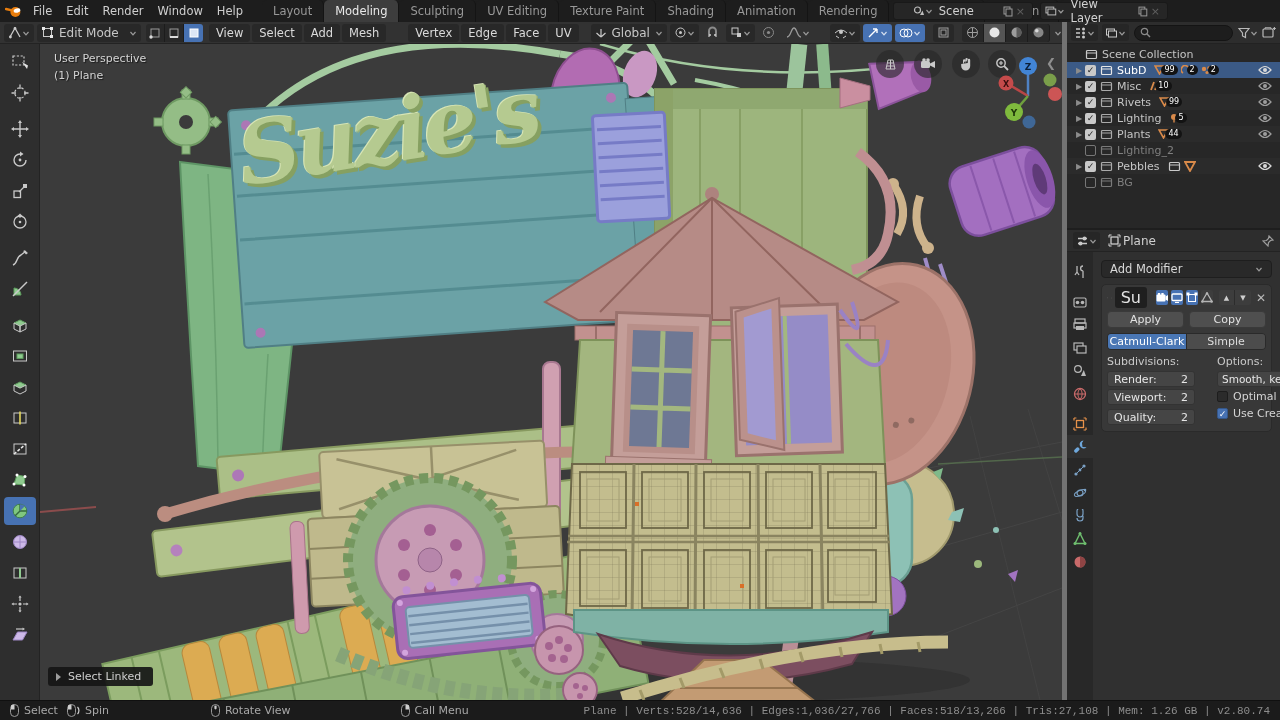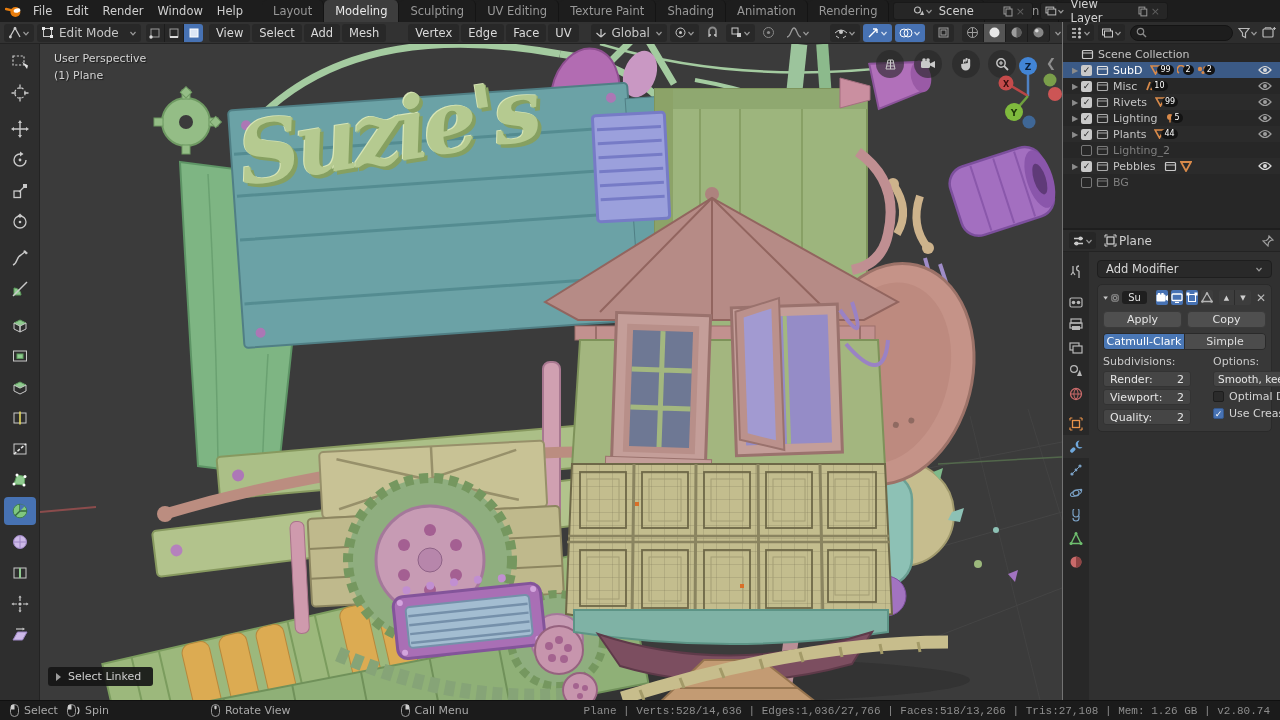--- a/index.html
+++ b/index.html
@@ -43,21 +43,21 @@
   .vp-text{position:absolute;left:14px;color:#d4d4d4;font-size:11px;text-shadow:1px 1px 1px rgba(0,0,0,.6);z-index:12;}
   .signword{position:absolute;left:196px;top:28px;width:420px;z-index:11;transform:rotate(-9deg);
     font-family:"DejaVu Serif","Liberation Serif",serif;font-style:italic;font-weight:bold;font-size:86px;letter-spacing:-5px;
     color:#b5ca90;text-shadow:3px 4px 0 #86a061,-1px -1px 0 #d9e6b6,1px 1px 0 #9cb475;}
   .navbtn{position:absolute;width:28px;height:28px;border-radius:50%;background:rgba(38,38,38,.62);display:flex;align-items:center;justify-content:center;z-index:13;}
   .opanel{position:absolute;left:8px;bottom:14px;height:19px;background:rgba(22,22,22,.92);border-radius:3px;display:flex;align-items:center;padding:0 12px 0 8px;color:#cecece;font-size:11px;z-index:13;}
   .opanel .tri{width:0;height:0;border-left:5px solid #9c9c9c;border-top:4px solid transparent;border-bottom:4px solid transparent;margin-right:7px;}
   .collapse{position:absolute;right:6px;top:12px;color:#8f8f8f;font-size:12px;z-index:13;}
 
   
-  .sidepanel{position:absolute;left:1062px;top:22px;width:218px;height:678px;background:#2a2a2a;border-left:1px solid #737373;z-index:25;}
+  .sidepanel{position:absolute;left:1062px;top:22px;width:218px;height:678px;background:#2a2a2a;border-left:5px solid #737373;z-index:25;}
   .oheader{height:22px;background:#2d2d2d;border-bottom:1px solid #222;display:flex;align-items:center;padding:0 4px;}
   .osearch{flex:1;height:16px;background:#1d1d1d;border:1px solid #141414;border-radius:8px;margin:0 5px;display:flex;align-items:center;padding-left:5px;}
   .outliner{height:184px;background:#272727;overflow:hidden;padding-top:2px;}
   .orow{height:16px;display:flex;align-items:center;font-size:11px;color:#c4c4c4;padding-left:6px;}
   .orow:nth-child(even){background:#2b2b2b;}
   .orow.sel{background:#3b5a86;color:#ffffff;}
   .orow.dim{color:#7f7f7f;}
   .otri{width:12px;color:#8c8c8c;font-size:8px;text-align:center;flex:none;}
   .ocb{width:11px;height:11px;border-radius:2px;background:#c9c9c9;color:#222;font-size:9px;line-height:11px;text-align:center;margin-right:4px;flex:none;}
   .ocb.off{background:transparent;border:1px solid #777;}
@@ -71,21 +71,21 @@
   .props{position:absolute;left:0;top:206px;right:0;bottom:0;background:#303030;border-top:2px solid #1e1e1e;}
   .pheader{height:22px;background:#2d2d2d;border-bottom:1px solid #232323;display:flex;align-items:center;padding:0 6px;color:#d0d0d0;}
   .tabstrip{position:absolute;left:0;top:22px;bottom:0;width:26px;background:#282828;display:flex;flex-direction:column;align-items:center;padding-top:8px;}
   .ptab{width:26px;height:23px;display:flex;align-items:center;justify-content:center;flex:none;}
   .ptab.grp{margin-top:7px;}
   .ptab.active{background:#303030;}
   .pbody{position:absolute;left:26px;top:22px;right:0;bottom:0;padding:8px 8px 0 8px;}
   .addmod{height:18px;background:#292929;border:1px solid #1e1e1e;border-radius:4px;display:flex;align-items:center;padding:0 8px;color:#d8d8d8;font-size:11.5px;}
   .modbox{margin-top:6px;background:#383838;border:1px solid #2a2a2a;border-radius:5px;padding:4px 5px 6px 5px;}
   .modhdr{display:flex;align-items:center;height:17px;gap:3px;}
-  .modname{background:#1f1f1f;border-radius:3px;color:#e2e2e2;font-size:10px;padding:1px 6px;}
+  .modname{background:#1f1f1f;border-radius:3px;color:#e2e2e2;font-size:16px;padding:1px 6px;}
   .mtgl{width:19px;height:15px;border-radius:2px;background:#3d3d3d;display:flex;align-items:center;justify-content:center;}
   .mtgl.on{background:#4772b3;}
   .updn{display:flex;margin-left:3px;}
   .updn span{width:16px;height:15px;background:#3d3d3d;display:flex;align-items:center;justify-content:center;border-right:1px solid #2c2c2c;font-size:7px;color:#cfcfcf;}
   .updn span:first-child{border-radius:2px 0 0 2px;}
   .updn span:last-child{border-radius:0 2px 2px 0;border-right:none;}
   .modx{margin-left:2px;color:#b9b9b9;font-size:12px;}
   .btnrow{display:flex;gap:5px;margin-top:5px;}
   .pbtn{flex:1;height:17px;background:#4f4f4f;border:1px solid #3a3a3a;border-radius:4px;color:#e2e2e2;font-size:11px;display:flex;align-items:center;justify-content:center;}
   .segrow{display:flex;margin-top:5px;border-radius:4px;overflow:hidden;border:1px solid #2a2a2a;height:17px;}

